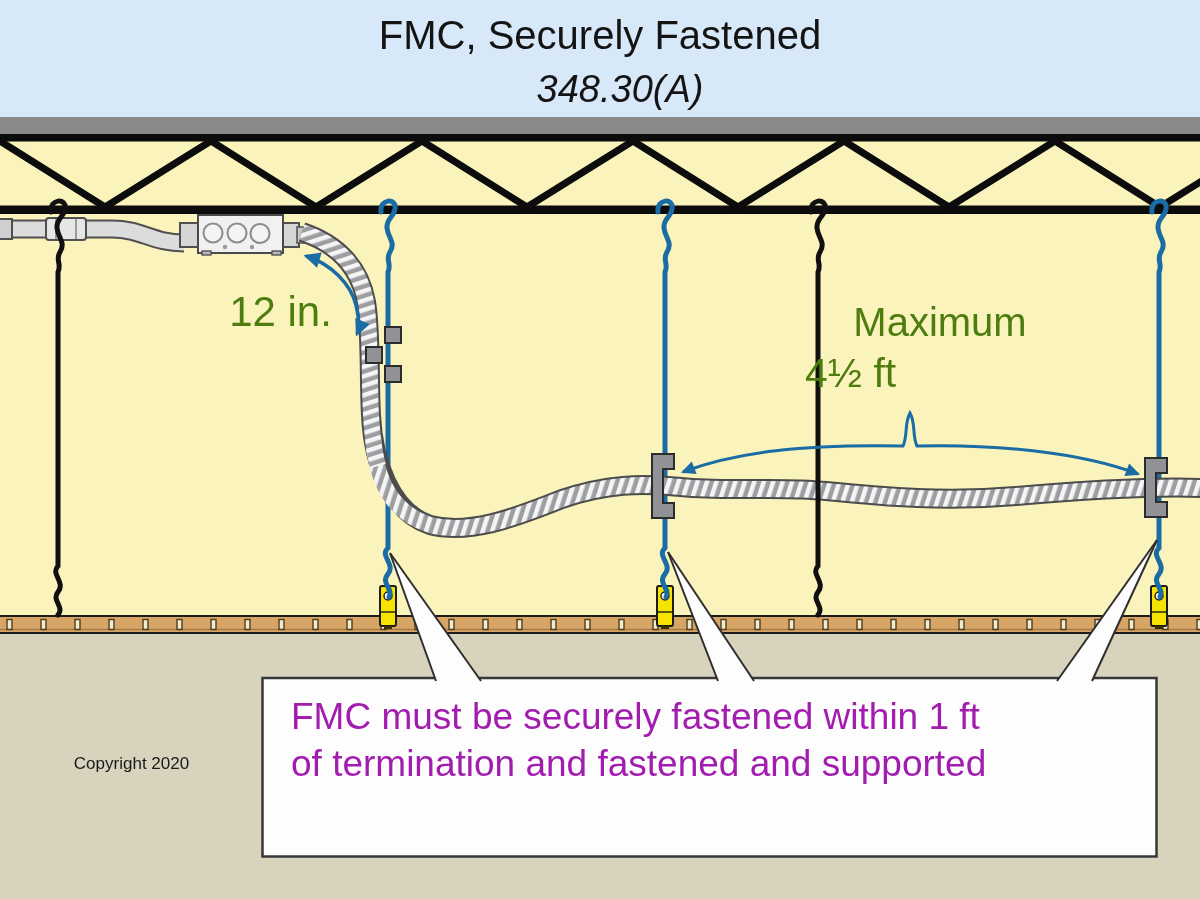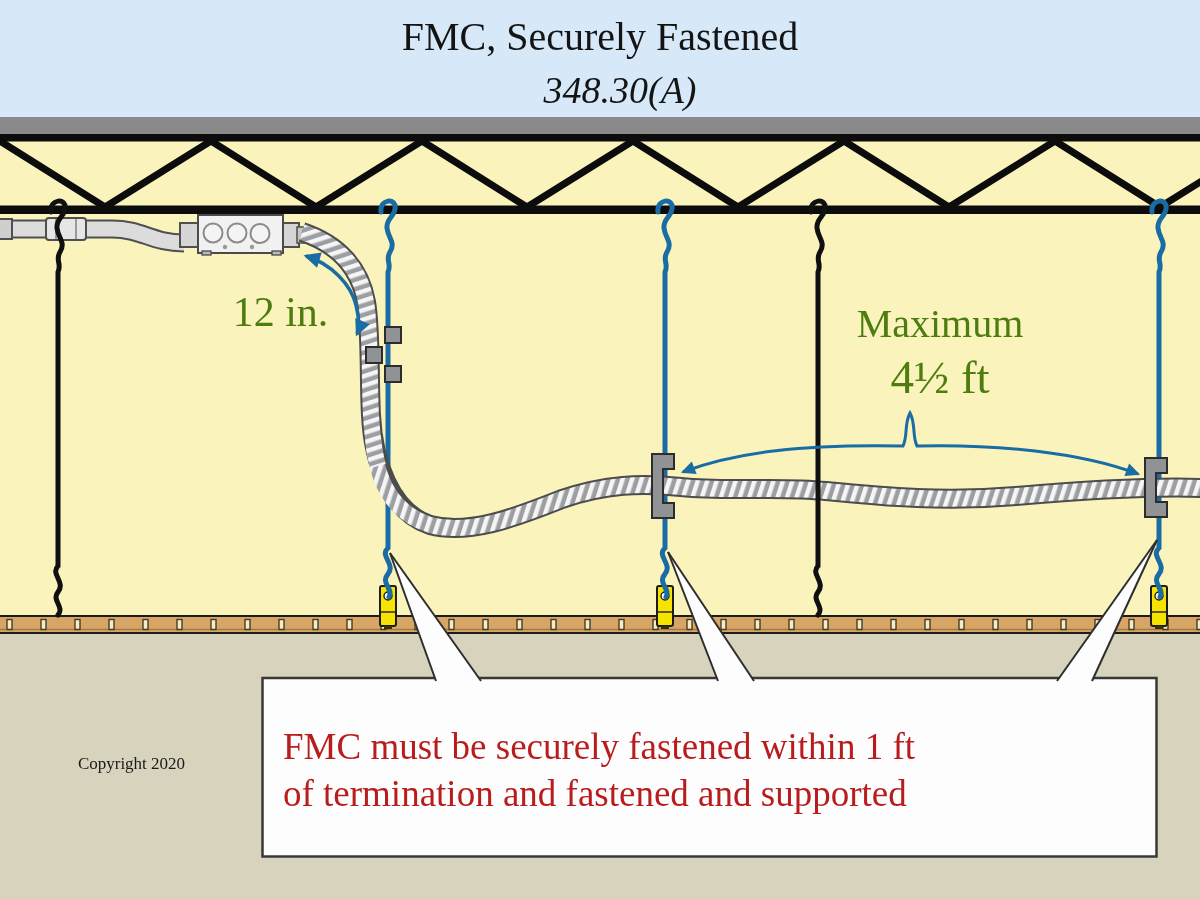--- a/index.html
+++ b/index.html
@@ -1,28 +1,28 @@
 <!DOCTYPE html>
 <html><head>
 <meta charset="utf-8">
 <style>
   html,body{margin:0;padding:0;background:#ffffff;}
   #stage{
     position:relative;width:1200px;height:899px;overflow:hidden;
     font-family:"Liberation Sans",sans-serif;background:#faf3bc;
   }
   #art{position:absolute;left:0;top:0;z-index:1;}
-  .txt{position:absolute;z-index:2;white-space:nowrap;font-family:Liberation Serif, serif;}
+  .txt{position:absolute;z-index:2;white-space:nowrap;}
   .title-line1{left:0;top:13px;width:100%;text-align:center;font-size:40px;color:#141414;}
   .title-line2{left:0;top:68px;width:100%;text-align:center;font-size:38px;font-style:italic;color:#141414;margin-left:20px;}
   .blue-lbl{color:#4d7c0f;}
   .lbl-12in{left:198px;top:288px;width:165px;text-align:center;font-size:42px;}
   .lbl-max1{left:805px;top:300px;width:270px;text-align:center;font-size:40px;}
-  .lbl-max2{left:805px;top:350px;width:270px;text-align:center;font-size:47px;}
-  .callout-text{left:283px;top:693px;width:840px;font-size:37px;line-height:47px;color:#b91c1c;margin-top:30px;}
+  .lbl-max2{left:805px;top:350px;width:270px;text-align:left;font-size:41px;}
+  .callout-text{left:291px;top:693px;width:840px;font-size:37px;line-height:47px;color:#a21caf;}
   .copyright{left:34px;top:751px;width:195px;text-align:center;font-size:17px;line-height:25px;color:#1a1a1a;}
 </style>
 </head>
 <body>
 
 <div id="stage">
 
   <svg id="art" width="1200" height="899" viewBox="0 0 1200 899">
     <defs>
       <marker id="ah" viewBox="0 0 10 10" refX="8.5" refY="5" markerWidth="5" markerHeight="5" orient="auto-start-reverse">

